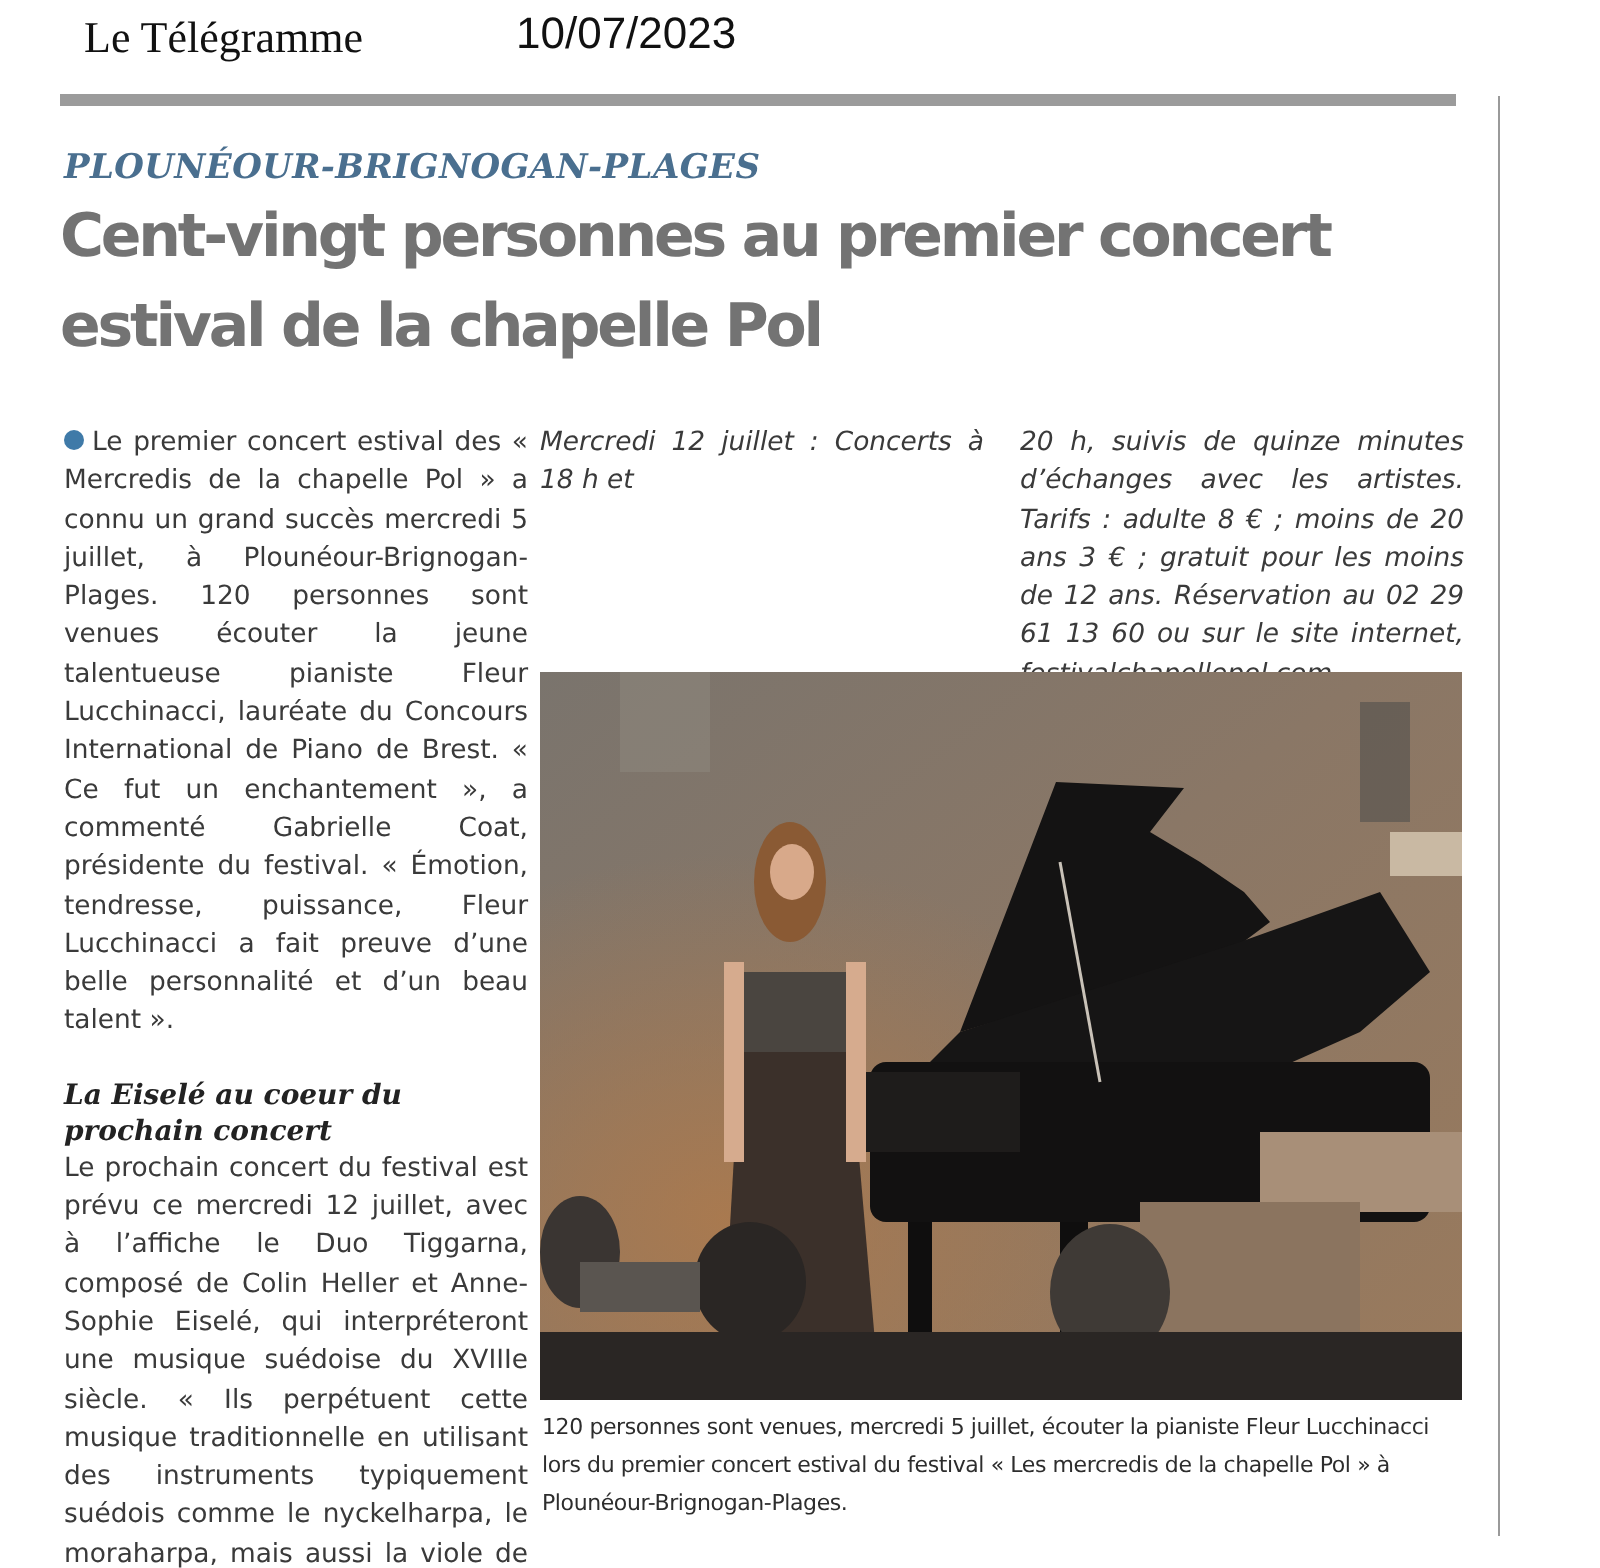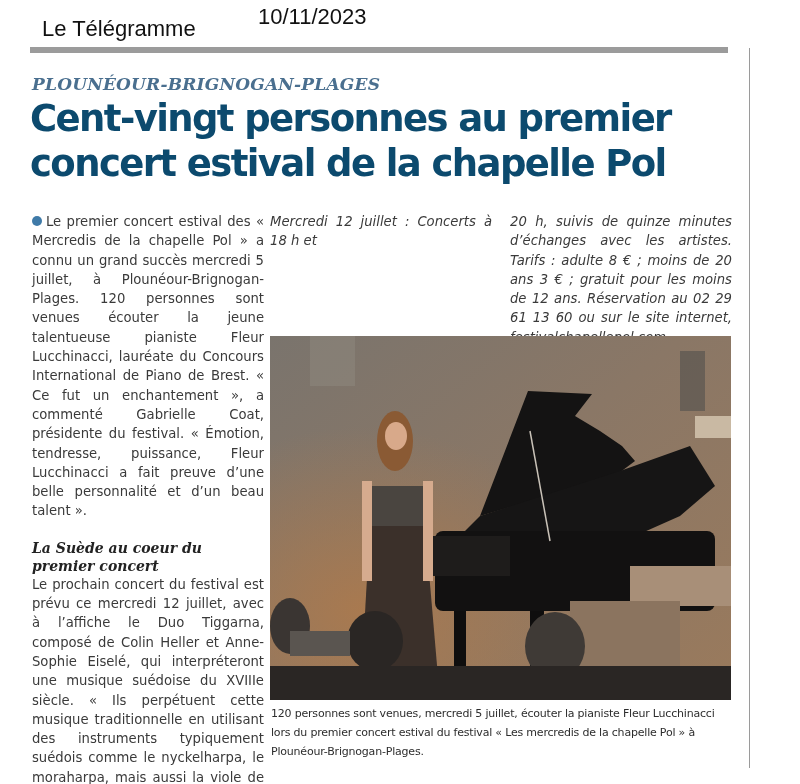--- a/index.html
+++ b/index.html
@@ -1,62 +1,62 @@
 <!DOCTYPE html>
 <html><head>
   <meta charset="utf-8">
   <style>
     html, body { margin: 0; padding: 0; }
     body {
       width: 800px; height: 784px; background: #ffffff; position: relative; overflow: hidden;
       font-family: "DejaVu Sans", sans-serif; color: #2a2a2a;
     }
     .clip-header { position: absolute; left: 42px; top: 4px; font-family: "Liberation Sans", sans-serif; font-size: 22px; color: #111; }
-    .clip-header .src { position: absolute; left: 0; top: 12px; white-space: nowrap; }
+    .clip-header .src { position: absolute; left: 0; top: 2px; white-space: nowrap; font-family: Liberation Serif, serif; }
     .clip-header .date { position: absolute; left: 216px; top: 0; white-space: nowrap; }
 
     .page { position: absolute; left: 0; top: 0; width: 800px; height: 742px; }
     .top-rule { position: absolute; left: 30px; top: 47px; width: 698px; height: 6px; background: #9b9b9b; }
     .right-rule { position: absolute; left: 749px; top: 48px; width: 1px; height: 720px; background: #9a9a9a; }
 
     .kicker { position: absolute; left: 32px; top: 74px; font-family: "DejaVu Serif", serif; font-style: italic; font-weight: bold; font-size: 17px; color: #4a6f8f; letter-spacing: 0.2px; white-space: nowrap; }
-    .headline { position: absolute; left: 30px; top: 96px; width: 720px; font-family: "DejaVu Sans", sans-serif; font-weight: bold; font-size: 37px; line-height: 45px; color: #0c4a6e; letter-spacing: -1.6px; }
+    .headline { position: absolute; left: 30px; top: 96px; width: 720px; font-family: "DejaVu Sans", sans-serif; font-weight: bold; font-size: 30px; line-height: 45px; color: #737373; letter-spacing: -1.6px; }
 
     .col { position: absolute; font-family: "DejaVu Sans", sans-serif; font-size: 13.2px; line-height: 19.3px; color: #3a3a3a; text-align: justify; hyphens: manual; }
     .col p { margin: 0; }
     .col1 { left: 32px; top: 212px; width: 232px; }
     .col2 { left: 270px; top: 212px; width: 222px; }
     .col3 { left: 510px; top: 212px; width: 222px; font-style: italic; }
     .bullet { display: inline-block; width: 10px; height: 10px; border-radius: 50%; background: #3f7aa8; margin-right: 4px; vertical-align: 0px; }
     .subhead { font-family: "DejaVu Serif", serif; font-style: italic; font-weight: bold; font-size: 14px; line-height: 18px; color: #222; margin-top: 18px !important; text-align: left; }
     .pratique-title { font-weight: bold; margin-top: 18px !important; color: #333; }
     .pratique-text { font-style: italic; }
 
     .photo { position: absolute; left: 270px; top: 336px; width: 461px; height: 364px; overflow: hidden; background: #6b625a; }
     .photo svg { display: block; }
     .caption { position: absolute; left: 271px; top: 704px; width: 462px; font-family: "DejaVu Sans", sans-serif; font-size: 11px; line-height: 19px; color: #2d2d2d; letter-spacing: -0.2px; }
   </style>
 </head>
 <body>
 
 <div class="clip-header">
   <span class="src">Le Télégramme</span>
-  <span class="date">10/11/2023</span>
+  <span class="date">10/07/2023</span>
 </div>
 
 <div class="page">
   <div class="top-rule"></div>
   <div class="right-rule"></div>
 
   <div class="kicker">PLOUNÉOUR-BRIGNOGAN-PLAGES</div>
   <h1 class="headline" style="margin:0">Cent-vingt personnes au premier concert estival de la chapelle Pol</h1>
 
   <div class="col col1">
     <p><span class="bullet"></span><span>Le premier concert estival des « Mercredis de la chapelle Pol » a connu un grand succès mercredi 5 juillet, à Plounéour-Brignogan-Plages. 120 personnes sont venues écouter la jeune talentueuse pianiste Fleur Lucchinacci, lauréate du Concours International de Piano de Brest. « Ce fut un enchantement », a commenté Gabrielle Coat, présidente du festival. « Émotion, tendresse, puissance, Fleur Lucchinacci a fait preuve d’une belle personnalité et d’un beau talent ».</span></p>
-    <p class="subhead">La Suède au coeur du premier concert</p>
+    <p class="subhead">La Eiselé au coeur du prochain concert</p>
     <p>Le prochain concert du festival est prévu ce mercredi 12 juillet, avec à l’affiche le Duo Tiggarna, composé de Colin Heller et Anne-Sophie Eiselé, qui interpréteront une musique suédoise du XVIIIe siècle. « Ils perpétuent cette musique traditionnelle en utilisant des instruments typiquement suédois comme le nyckelharpa, le moraharpa, mais aussi la viole de gambe, et nous emmèneront à la</p>
   </div>
 
   <div class="col col2">
     <p class="pratique-text">Mercredi 12 juillet : Concerts à 18 h et</p>
   </div>
 
   <div class="col col3">
     <p>20 h, suivis de quinze minutes d’échanges avec les artistes. Tarifs : adulte 8 € ; moins de 20 ans 3 € ; gratuit pour les moins de 12 ans. Réservation au 02 29 61 13 60 ou sur le site internet, festivalchapellepol.com</p>
   </div>

